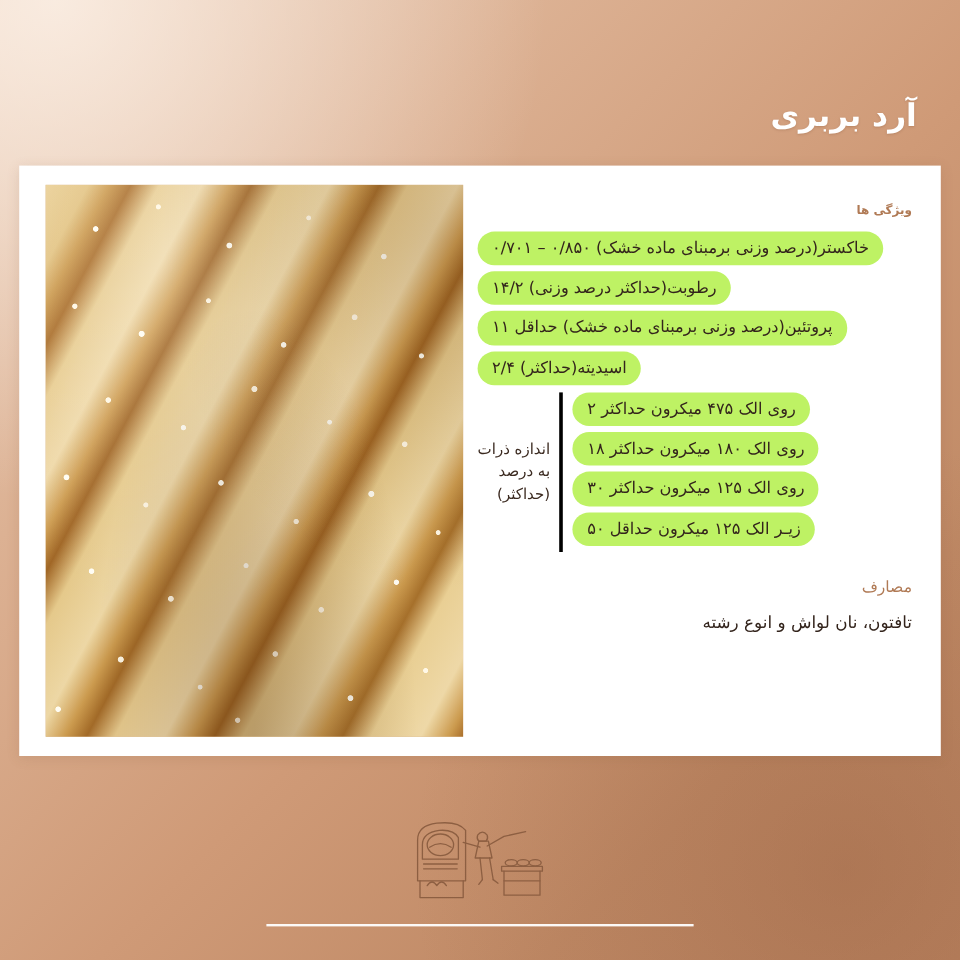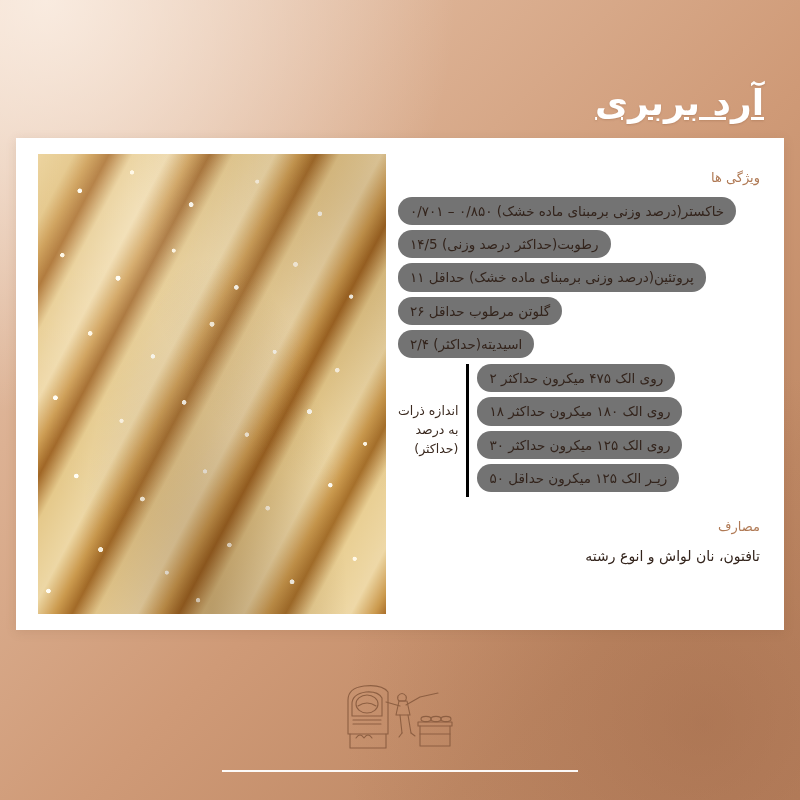--- a/index.html
+++ b/index.html
@@ -37,26 +37,25 @@
     width: 520px; height: 520px;
     background: radial-gradient(ellipse at 70% 70%, rgba(150,95,63,0.40) 0%, rgba(150,95,63,0.0) 70%);
     pointer-events: none;
   }
 
   
   .title {
     position: absolute;
     top: 82px;
     right: 36px;
-    font-size: 36px;
+    font-size: 26px;
     font-weight: bold;
     color: #ffffff;
     letter-spacing: 0.5px;
     text-shadow: 0 1px 2px rgba(120,70,45,0.25);
-    text-decoration: underline;
   }
 
   
   .card {
     position: absolute;
     left: 16px;
     top: 138px;
     width: 768px;
     height: 492px;
     background: #ffffff;
@@ -146,39 +145,39 @@
     position: absolute;
     right: 24px;
     top: 32px;
     width: 362px;
     text-align: right;
     color: #3b2a20;
   }
 
   .section-heading {
     color: #b07a55;
-    font-size: 13px;
+    font-size: 10px;
     margin-bottom: 12px;
     margin-top: 0;
-    font-weight: normal;
+    font-weight: bold;
   }
 
   .spec-list {
     list-style: none;
     margin: 0;
     padding: 0;
   }
   .spec-row {
     display: flex;
     align-items: center;
     justify-content: flex-end;
     margin-bottom: 5px;
   }
   .spec-pill {
-    background: #737373;
+    background: #bef264;
     color: #33241c;
     font-size: 13.5px;
     padding: 5px 12px;
     border-radius: 14px;
     white-space: nowrap;
     line-height: 1.35;
   }
 
   
   .group {
@@ -263,27 +262,24 @@
 
     <div class="content">
 
       <div class="section-heading">ویژگی ها</div>
 
       <ul class="spec-list">
         <li class="spec-row">
           <span class="spec-pill">خاکستر(درصد وزنی برمبنای ماده خشک)  ۰/۸۵۰ – ۰/۷۰۱</span>
         </li>
         <li class="spec-row">
-          <span class="spec-pill">رطوبت(حداکثر درصد وزنی)  ۱۴/5</span>
+          <span class="spec-pill">رطوبت(حداکثر درصد وزنی)  ۱۴/۲</span>
         </li>
         <li class="spec-row">
           <span class="spec-pill">پروتئین(درصد وزنی برمبنای ماده خشک)  حداقل ۱۱</span>
-        </li>
-        <li class="spec-row">
-          <span class="spec-pill">گلوتن مرطوب  حداقل ۲۶</span>
         </li>
         <li class="spec-row">
           <span class="spec-pill">اسیدیته(حداکثر)  ۲/۴</span>
         </li>
       </ul>
 
       <div class="group">
         <div class="group-rows">
           <div class="spec-row">
             <span class="spec-pill">روی الک ۴۷۵ میکرون  حداکثر ۲</span>

